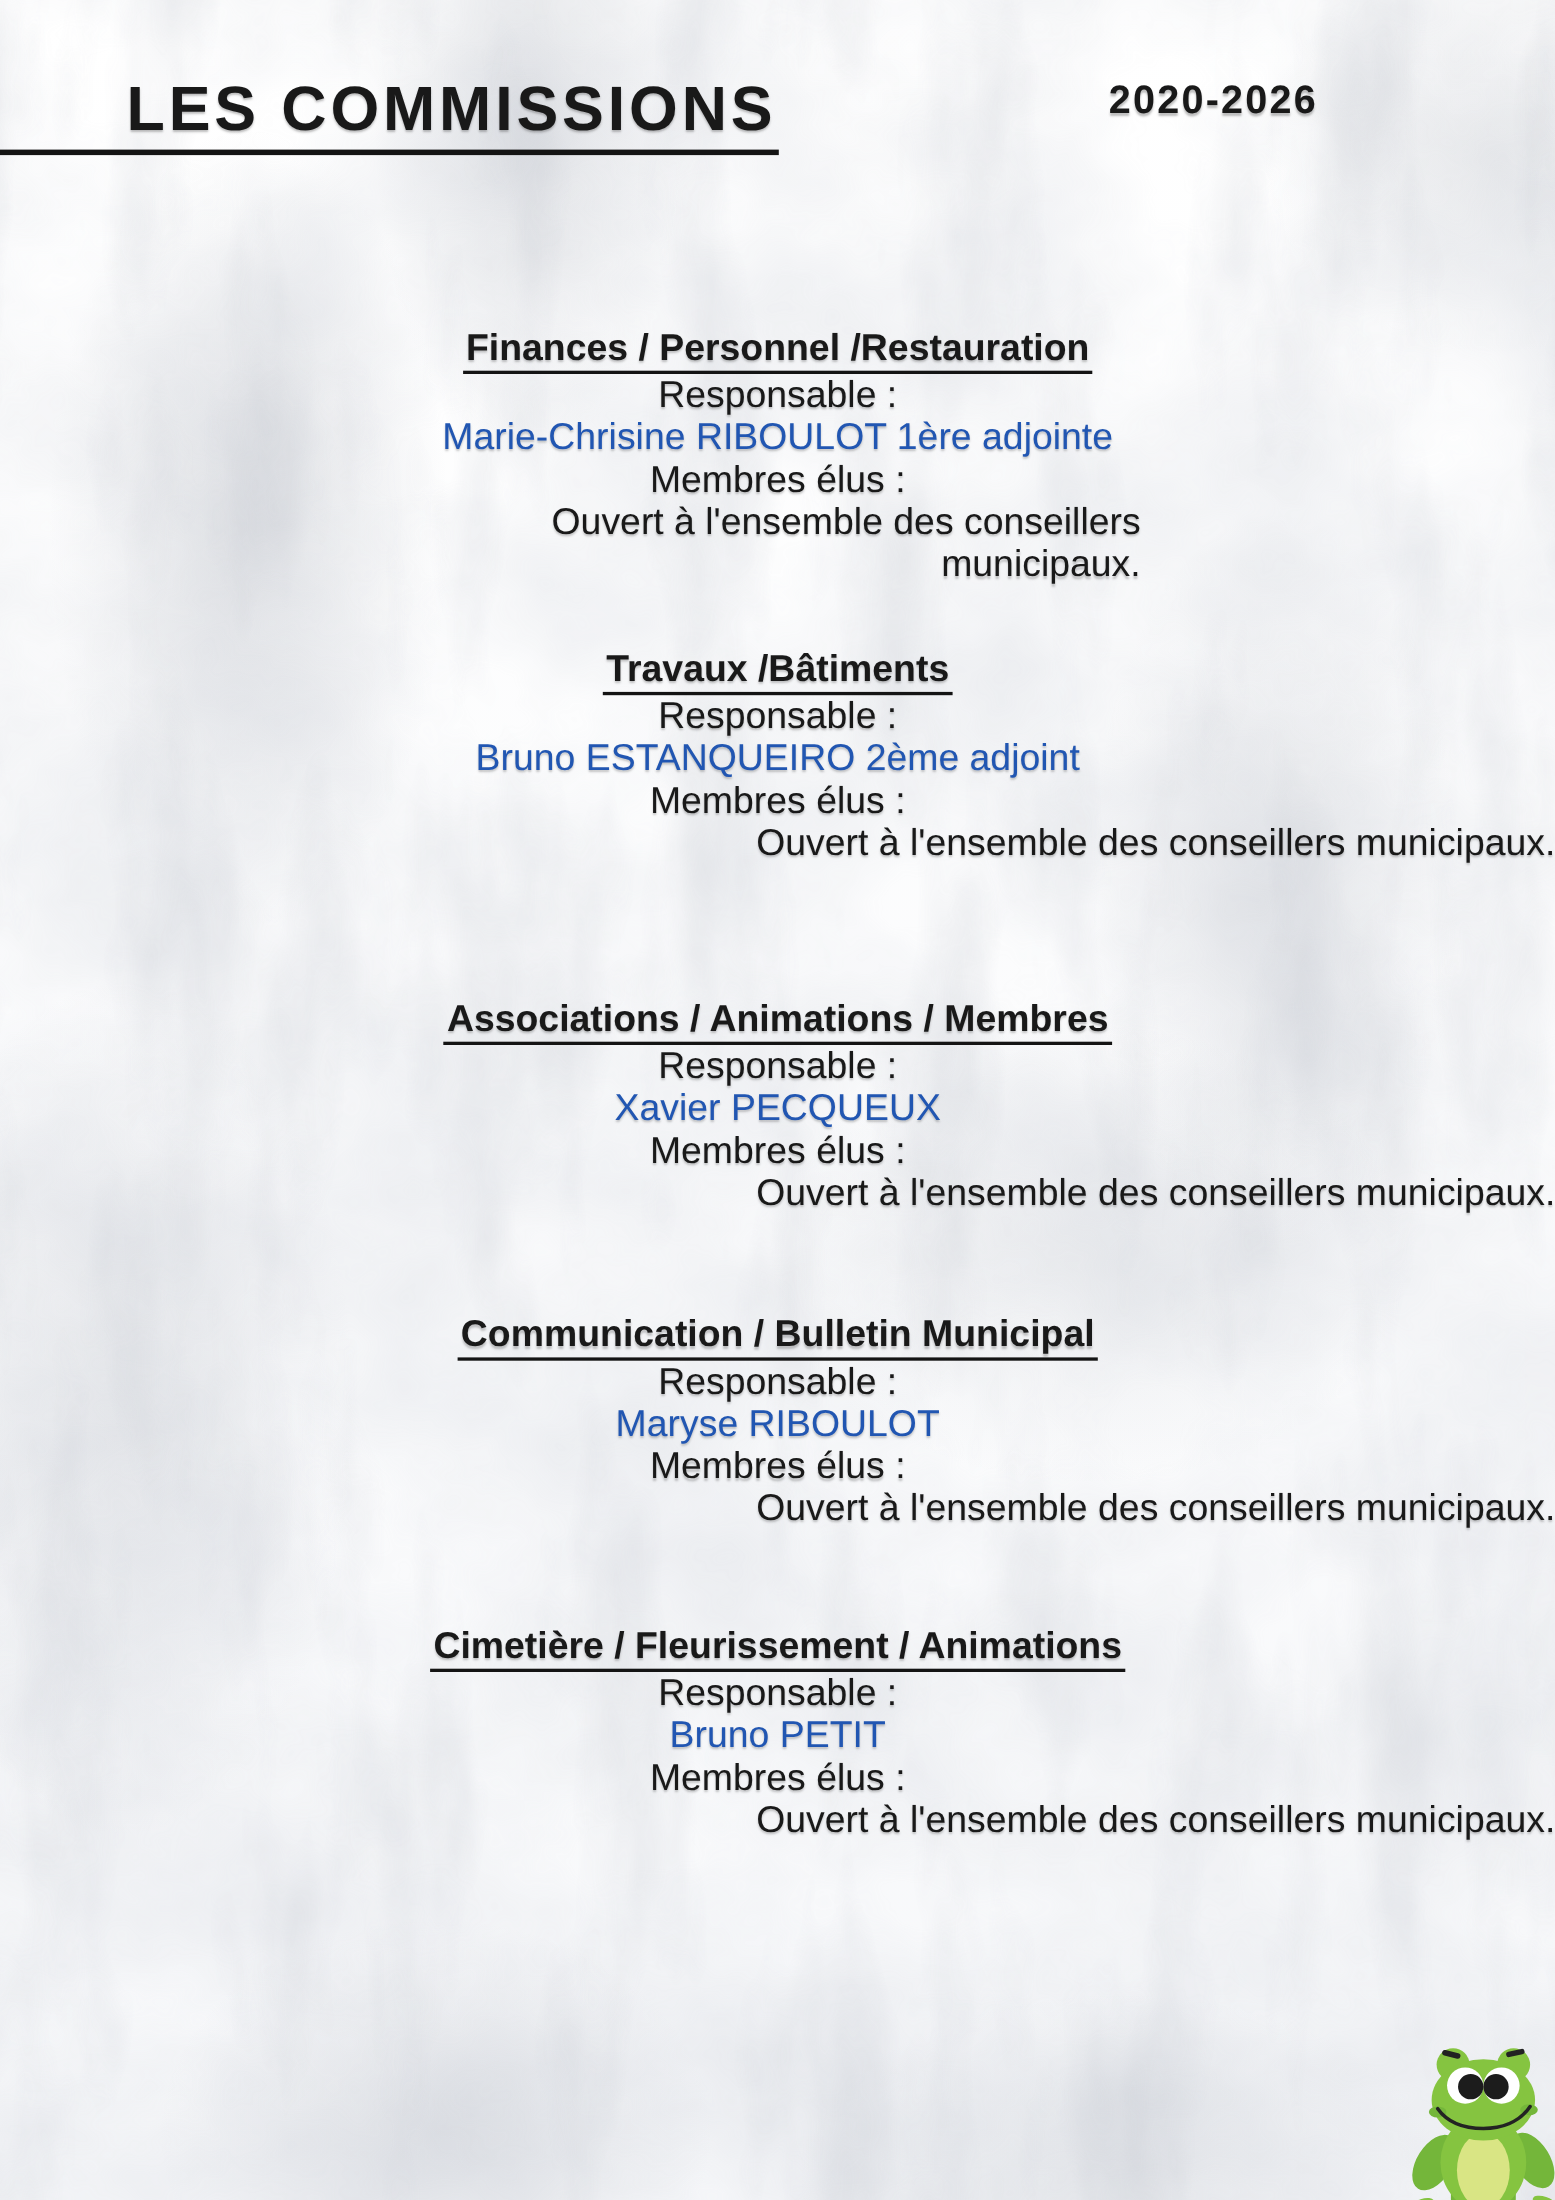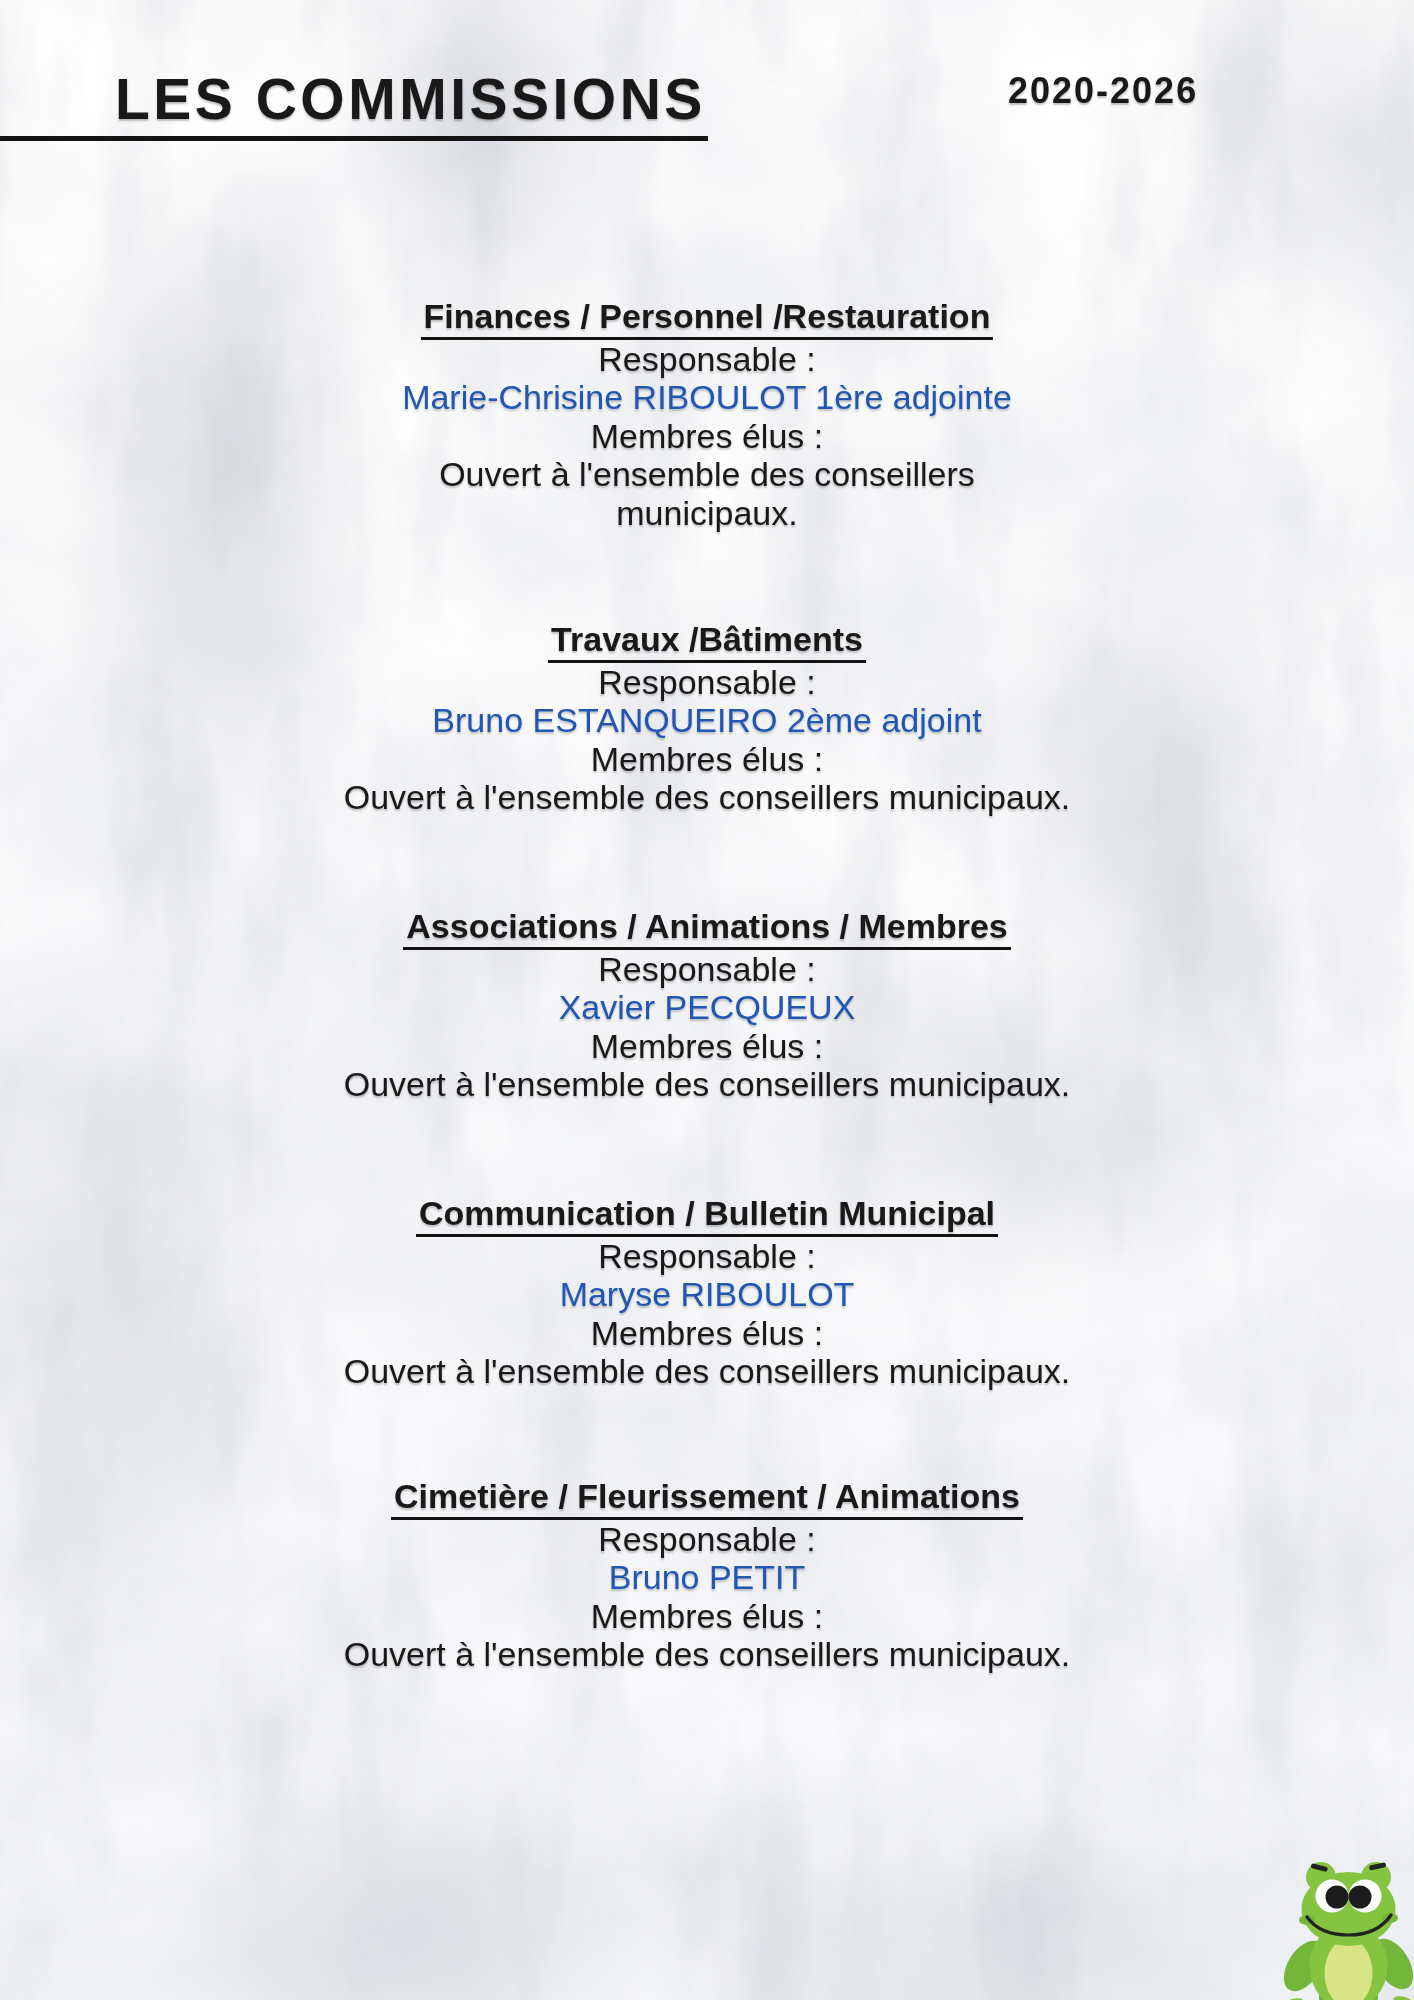--- a/index.html
+++ b/index.html
@@ -43,29 +43,29 @@
     text-shadow:0 2px 2px rgba(40,40,40,.30);
     white-space:nowrap;
   }
 
   .commission{
     position:absolute;left:0;width:100%;z-index:2;
     text-align:center;
     font-size:34px;line-height:38.5px;
     text-shadow:0 2px 2px rgba(40,40,40,.26);
   }
-  .s1{top:297px}.s2{top:620px}.s3{top:907px}.s4{top:1194px}.s5{top:1477px}
+  .s1{top:297px}.s2{top:589px}.s3{top:907px}.s4{top:1194px}.s5{top:1477px}
   .commission .c-title{
     font-weight:700;
     display:inline-block;
     border-bottom:3px solid var(--rule-black,#141414);
     padding:0 3px 1px 3px;
   }
   .commission .c-name{color:var(--accent-blue,#2156b2);}
-  .commission .c-members{margin:0 auto;}
+  .commission .c-members{margin:0 auto;text-align:right;}
   .s1 .c-members{max-width:660px;}
 
   .frog{position:absolute;left:1283px;top:1856px;z-index:3;}
 </style>
 </head>
 <body>
 
 <div class="marble-tint"></div>
 <svg class="marble-noise" width="1414" height="2000" viewBox="0 0 1414 2000" xmlns="http://www.w3.org/2000/svg" aria-hidden="true">
   <filter id="marbleClouds" x="-5%" y="-5%" width="110%" height="110%">

